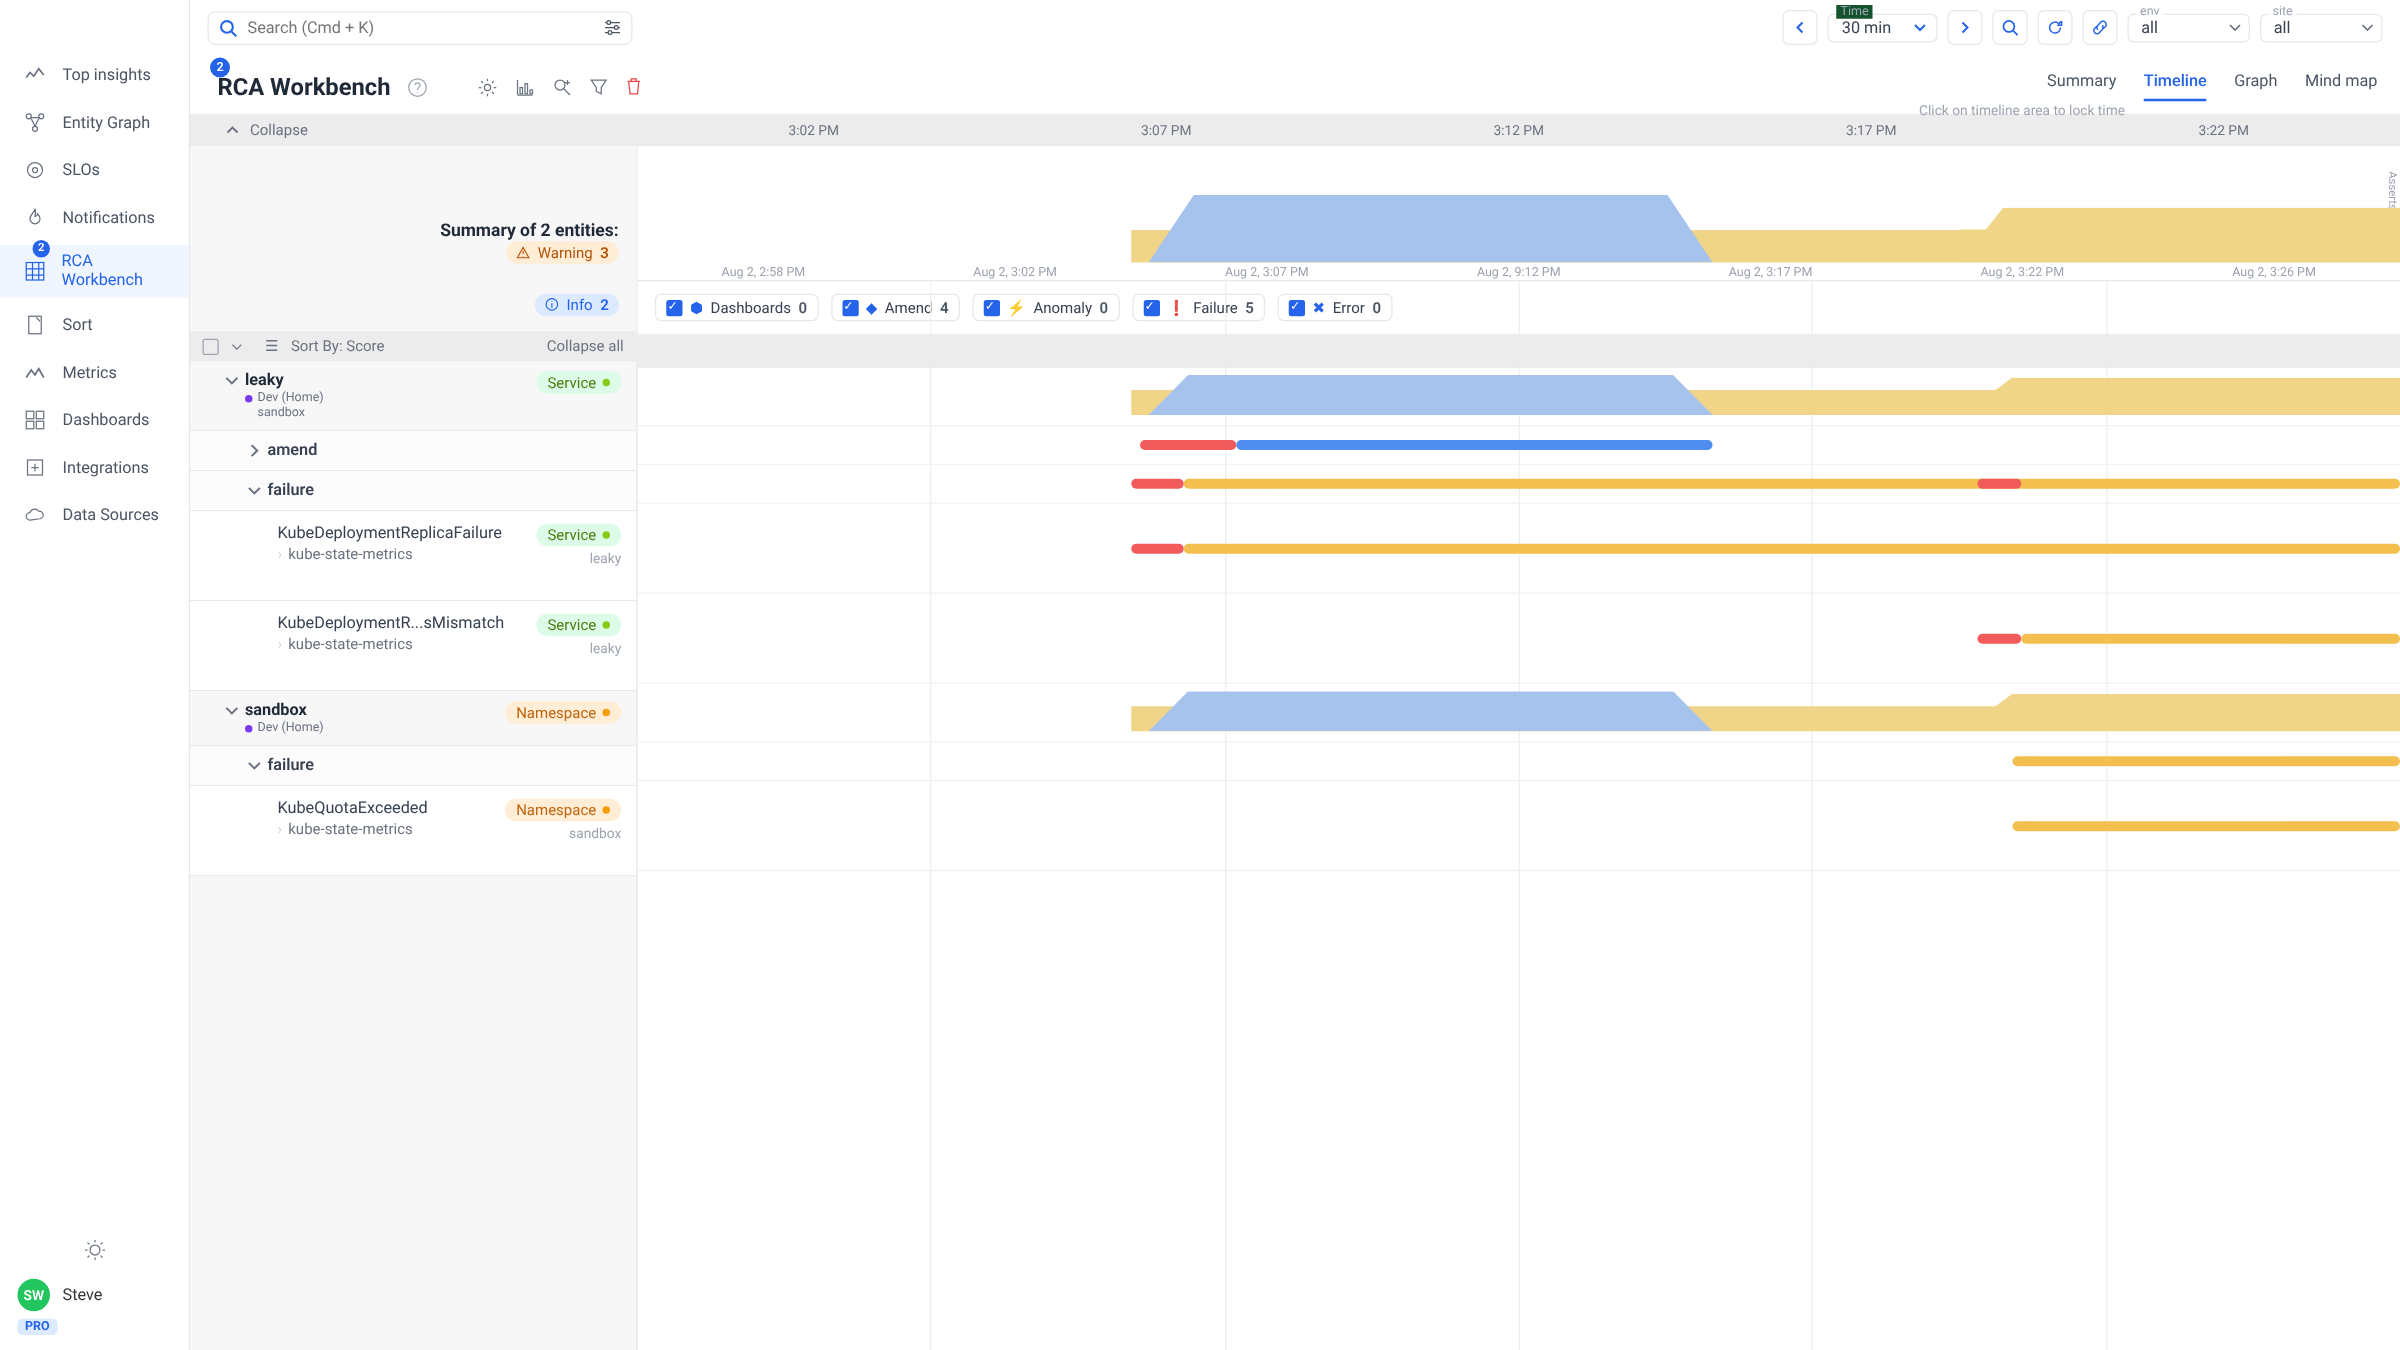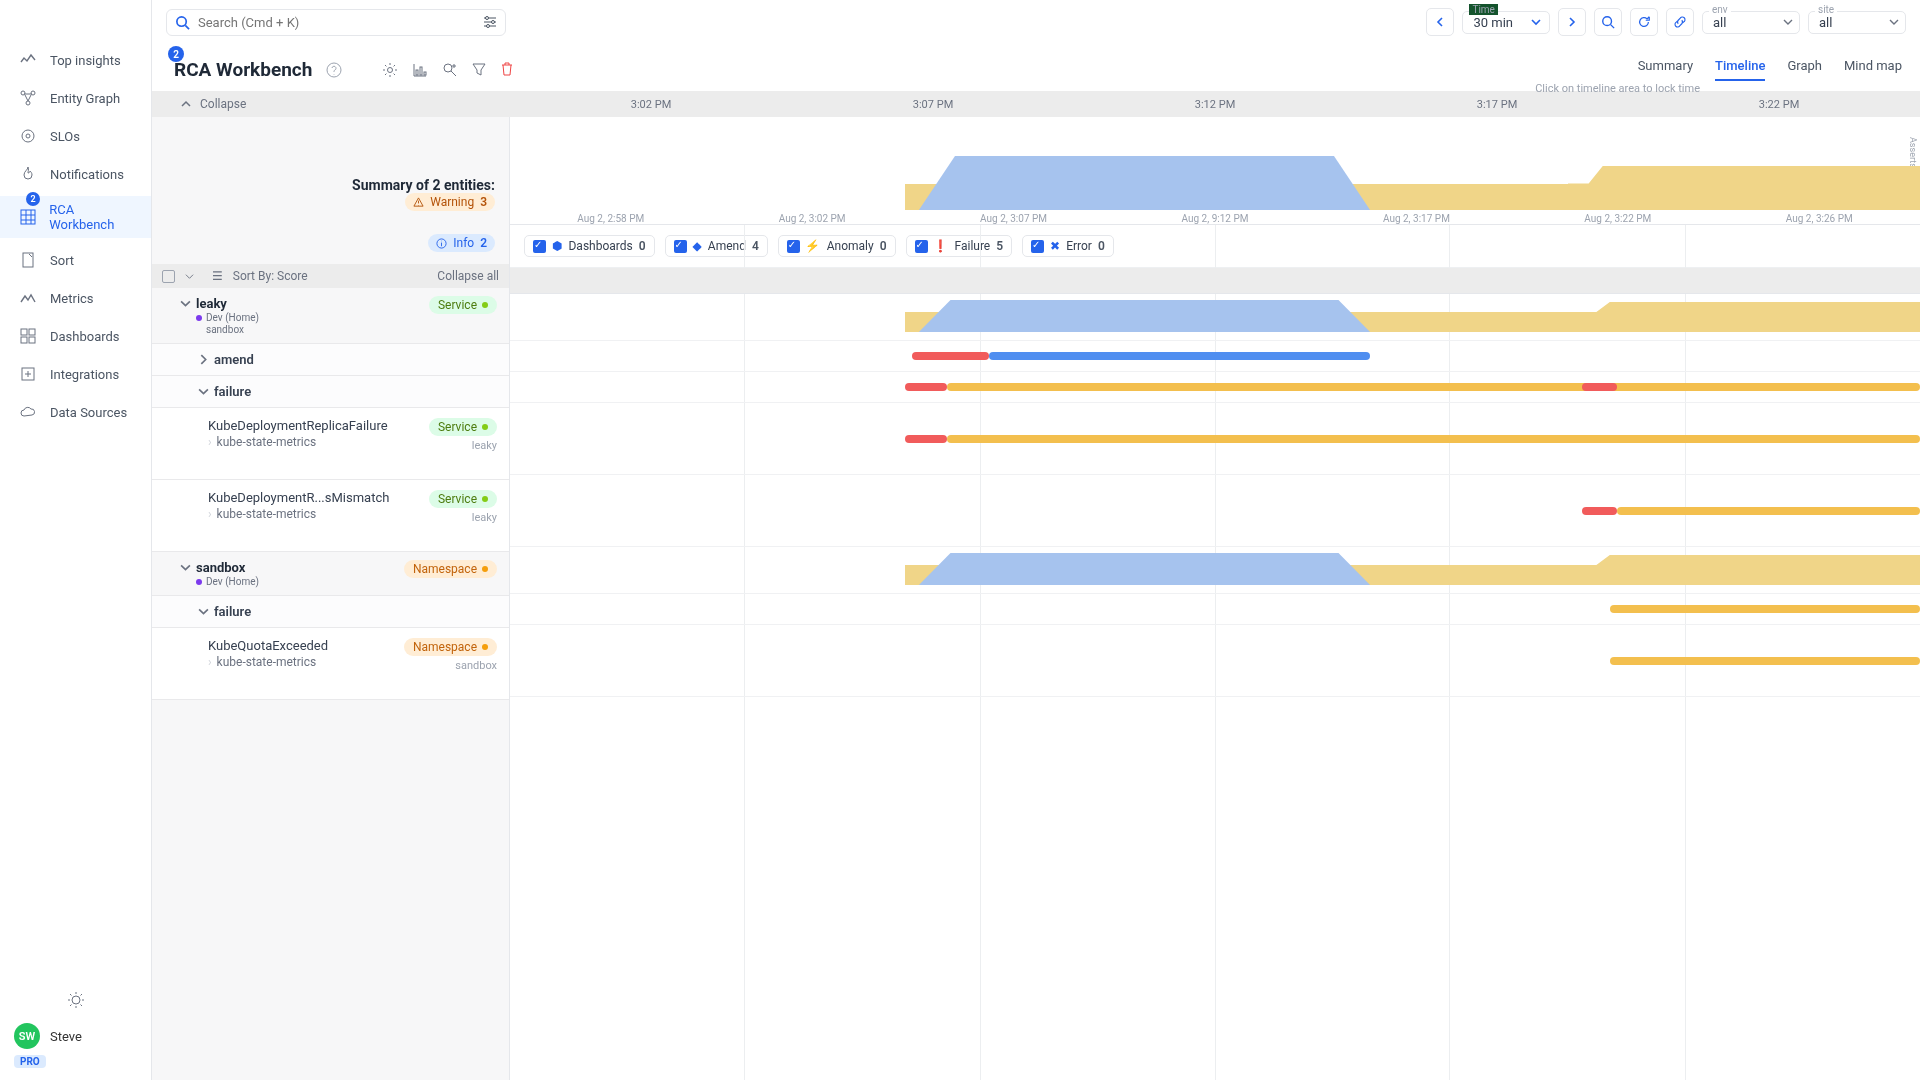--- a/index.html
+++ b/index.html
@@ -87,21 +87,21 @@
 .tag-chip.namespace{background:#ffedd5;color:#c2640c;}
 .tag-chip .cdot{width:6px;height:6px;border-radius:50%;}
 .tag-chip.service .cdot{background:#84cc16;}
 .tag-chip.namespace .cdot{background:#f59e0b;}
 
 .cat-row{padding:8px 12px 8px 46px;display:flex;align-items:center;border-bottom:1px solid #e9e9eb;background:#fcfcfd;}
 .cat-row .caret{width:16px;color:#6b7280;}
 .cat-name{font-weight:600;font-size:13px;color:#374151;}
 
 .alert-row{padding:10px 12px 10px 56px;border-bottom:1px solid #e9e9eb;display:flex;background:#fff;}
-.alert-row .row-main{flex:1;min-width:0;}
+.alert-row .row-main{flex:1;min-width:0;margin-left:14px;}
 .alert-title{font-size:13px;color:#374151;}
 .alert-sub{font-size:12px;color:#6b7280;margin-top:2px;display:flex;align-items:center;gap:5px;}
 .alert-sub .sdot{color:#d1d5db;}
 .alert-side{text-align:right;}
 .alert-side .scope{font-size:11px;color:#9ca3af;margin-top:3px;}
 
 
 .right-panel{flex:1;position:relative;overflow:hidden;}
 .gridlines{position:absolute;inset:0;pointer-events:none;}
 .gridlines .vline{position:absolute;top:0;bottom:0;width:1px;background:#eceef0;}

